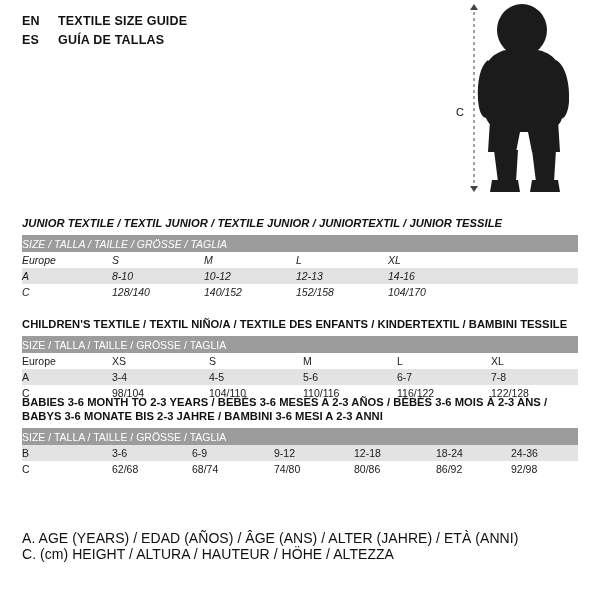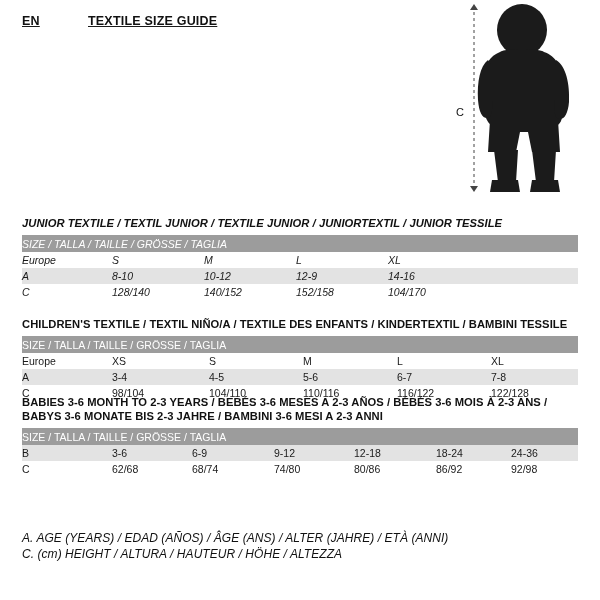--- a/index.html
+++ b/index.html
@@ -20,41 +20,39 @@
     width: 600px;
     height: 600px;
   }
 
   
   .header {
     position: absolute;
     left: 22px;
     top: 14px;
     width: 420px;
-    text-decoration: underline;
   }
   .lang-row {
     display: flex;
     align-items: baseline;
     height: 19px;
   }
   .lang-code {
     width: 36px;
     font-size: 12.5px;
     font-weight: bold;
     letter-spacing: 0.2px;
     color: #111;
   }
   .lang-title {
     font-size: 12.5px;
     font-weight: bold;
     letter-spacing: 0.2px;
     color: #111;
     text-transform: uppercase;
-    margin-left: 30px;
   }
 
   
   .figure {
     position: absolute;
     left: 440px;
     top: 0px;
     width: 160px;
     height: 200px;
   }
@@ -109,36 +107,39 @@
     padding-left: 2px;
   }
 
   
   .legend {
     position: absolute;
     left: 22px;
     width: 560px;
   }
   .legend-line {
-    font-size: 12px;
+    font-size: 14px;
     color: #111;
     line-height: 16px;
     letter-spacing: 0.05px;
-    font-style: italic;
   }
 </style>
 </head>
 <body>
 
 <div class="page">
 
   <div class="header">
     <div class="lang-row">
       <div class="lang-code">EN</div>
       <div class="lang-title">TEXTILE SIZE GUIDE</div>
+    </div>
+    <div class="lang-row">
+      <div class="lang-code">ES</div>
+      <div class="lang-title">GUÍA DE TALLAS</div>
     </div>
   </div>
 
   <div class="figure">
     <svg width="160" height="200" viewBox="0 0 160 200">
 
       <line x1="34" y1="6" x2="34" y2="192" stroke="#444" stroke-width="1" stroke-dasharray="3,3"></line>
 
       <g fill="#1b1b1b">
 
@@ -194,21 +195,21 @@
           <td class="cell">S</td>
           <td class="cell">M</td>
           <td class="cell">L</td>
           <td class="cell">XL</td>
           <td class="cell"></td>
         </tr>
         <tr class="shade">
           <td class="first-col">A</td>
           <td class="cell">8-10</td>
           <td class="cell">10-12</td>
-          <td class="cell">12-9</td>
+          <td class="cell">12-13</td>
           <td class="cell">14-16</td>
           <td class="cell"></td>
         </tr>
         <tr>
           <td class="first-col">C</td>
           <td class="cell">128/140</td>
           <td class="cell">140/152</td>
           <td class="cell">152/158</td>
           <td class="cell">104/170</td>
           <td class="cell"></td>

